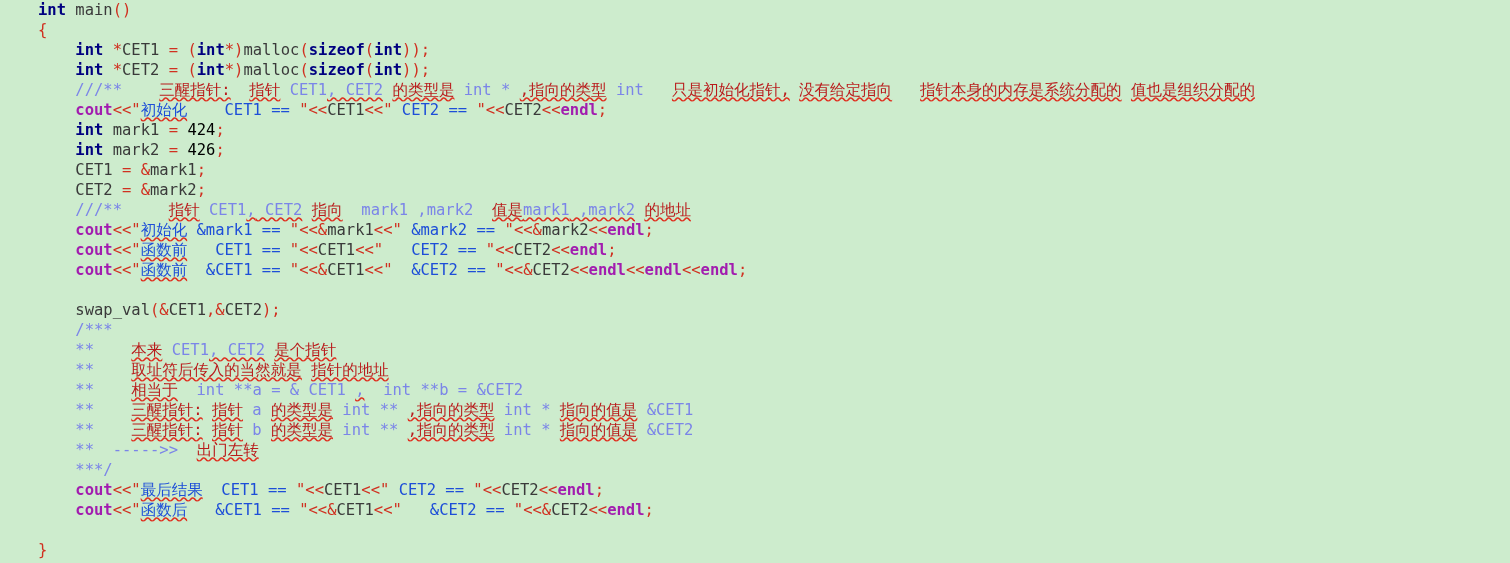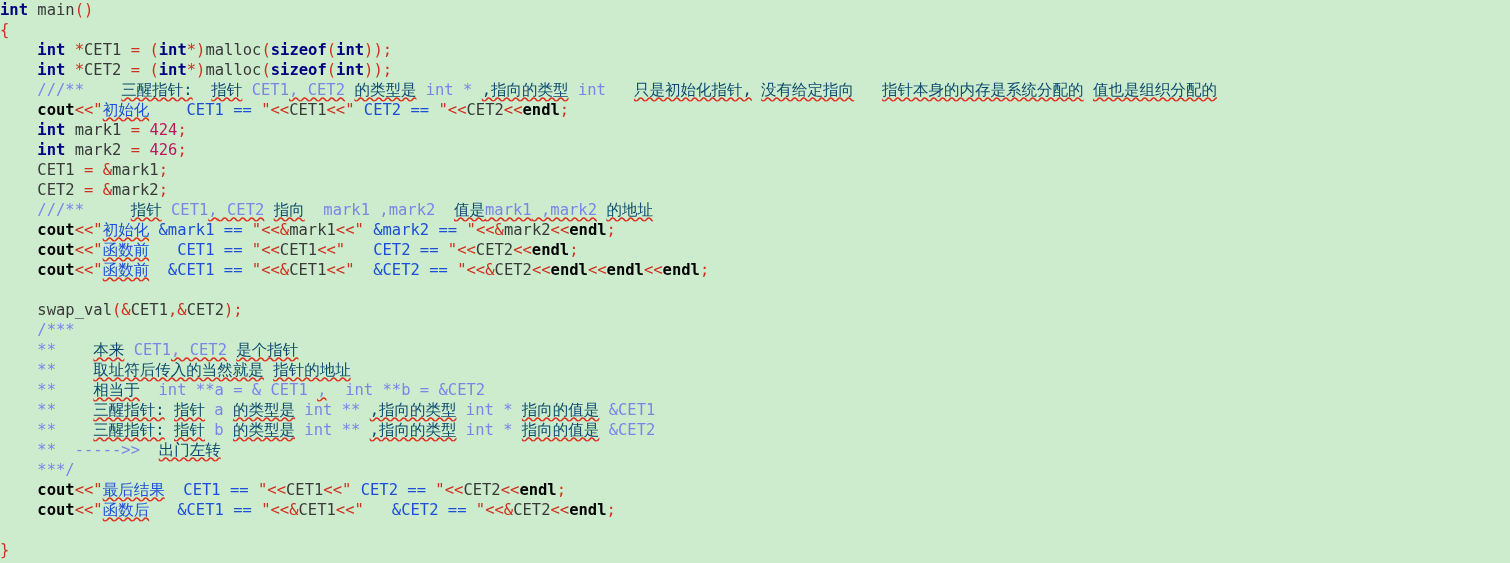--- a/index.html
+++ b/index.html
@@ -13,32 +13,32 @@
     overflow: hidden;
     font-family: "DejaVu Sans Mono", "Liberation Mono", monospace;
   }
   #code {
     padding: 0px 0 0 0;
     font-size: 15.5px;
     line-height: 20px;
     white-space: pre;
     letter-spacing: 0px;
   }
-  .ln { height: 20px; white-space: pre; }
+  .ln { height: 20px; white-space: pre; margin-left: 38px; }
 
   
   .kw      { color: #000080; font-weight: bold; }   
   .id      { color: #3a3a3a; }                      
   .op      { color: #d03020; }                      
-  .num     { color: #be185d; }                      
+  .num     { color: #000000; }                      
   .str     { color: #1d4ed8; }                      
   .quote   { color: #d03020; }                      
-  .cout    { color: #000000; font-weight: bold; }   
+  .cout    { color: #a21caf; font-weight: bold; }   
   .cmt     { color: #7b85e8; }                      
-  .cmtzh   { color: #0c4a6e; }
+  .cmtzh   { color: #b91c1c; }
   .plain   { color: #3a3a3a; }
 
   
   .sq {
     text-decoration: underline;
     text-decoration-style: wavy;
     text-decoration-color: #e03020;
     text-decoration-skip-ink: none;
     text-underline-offset: 1px;
   }

